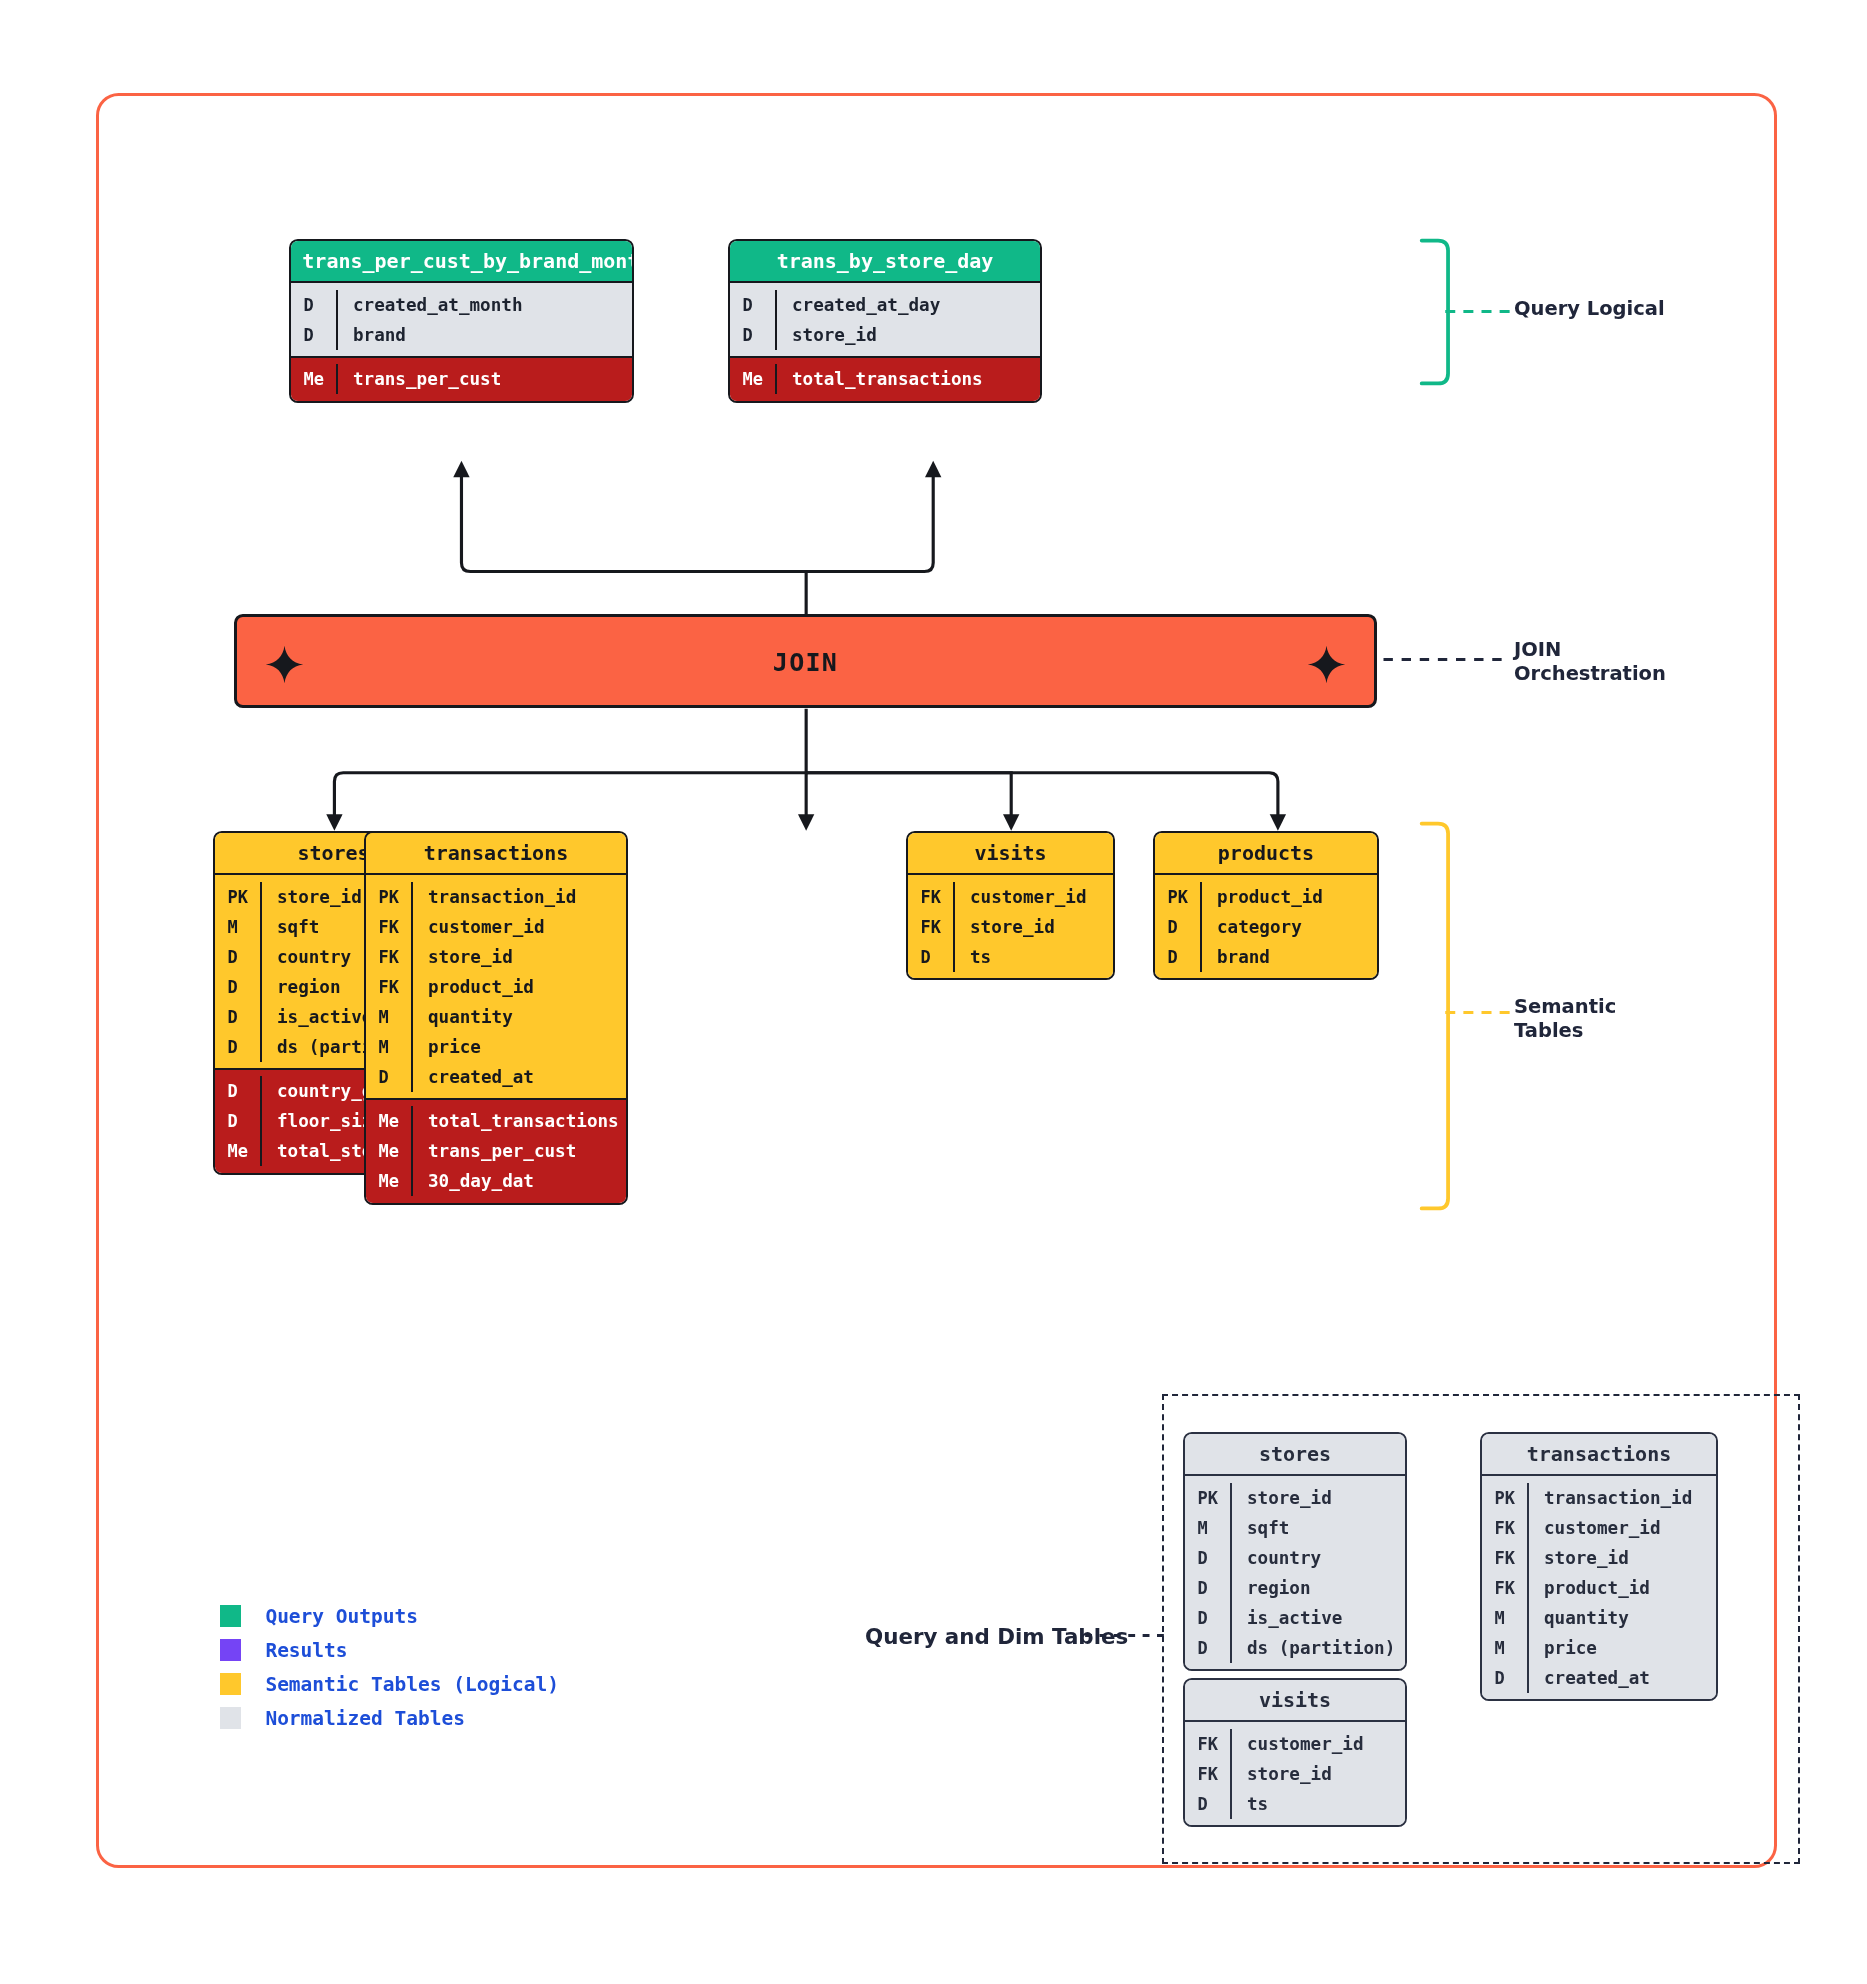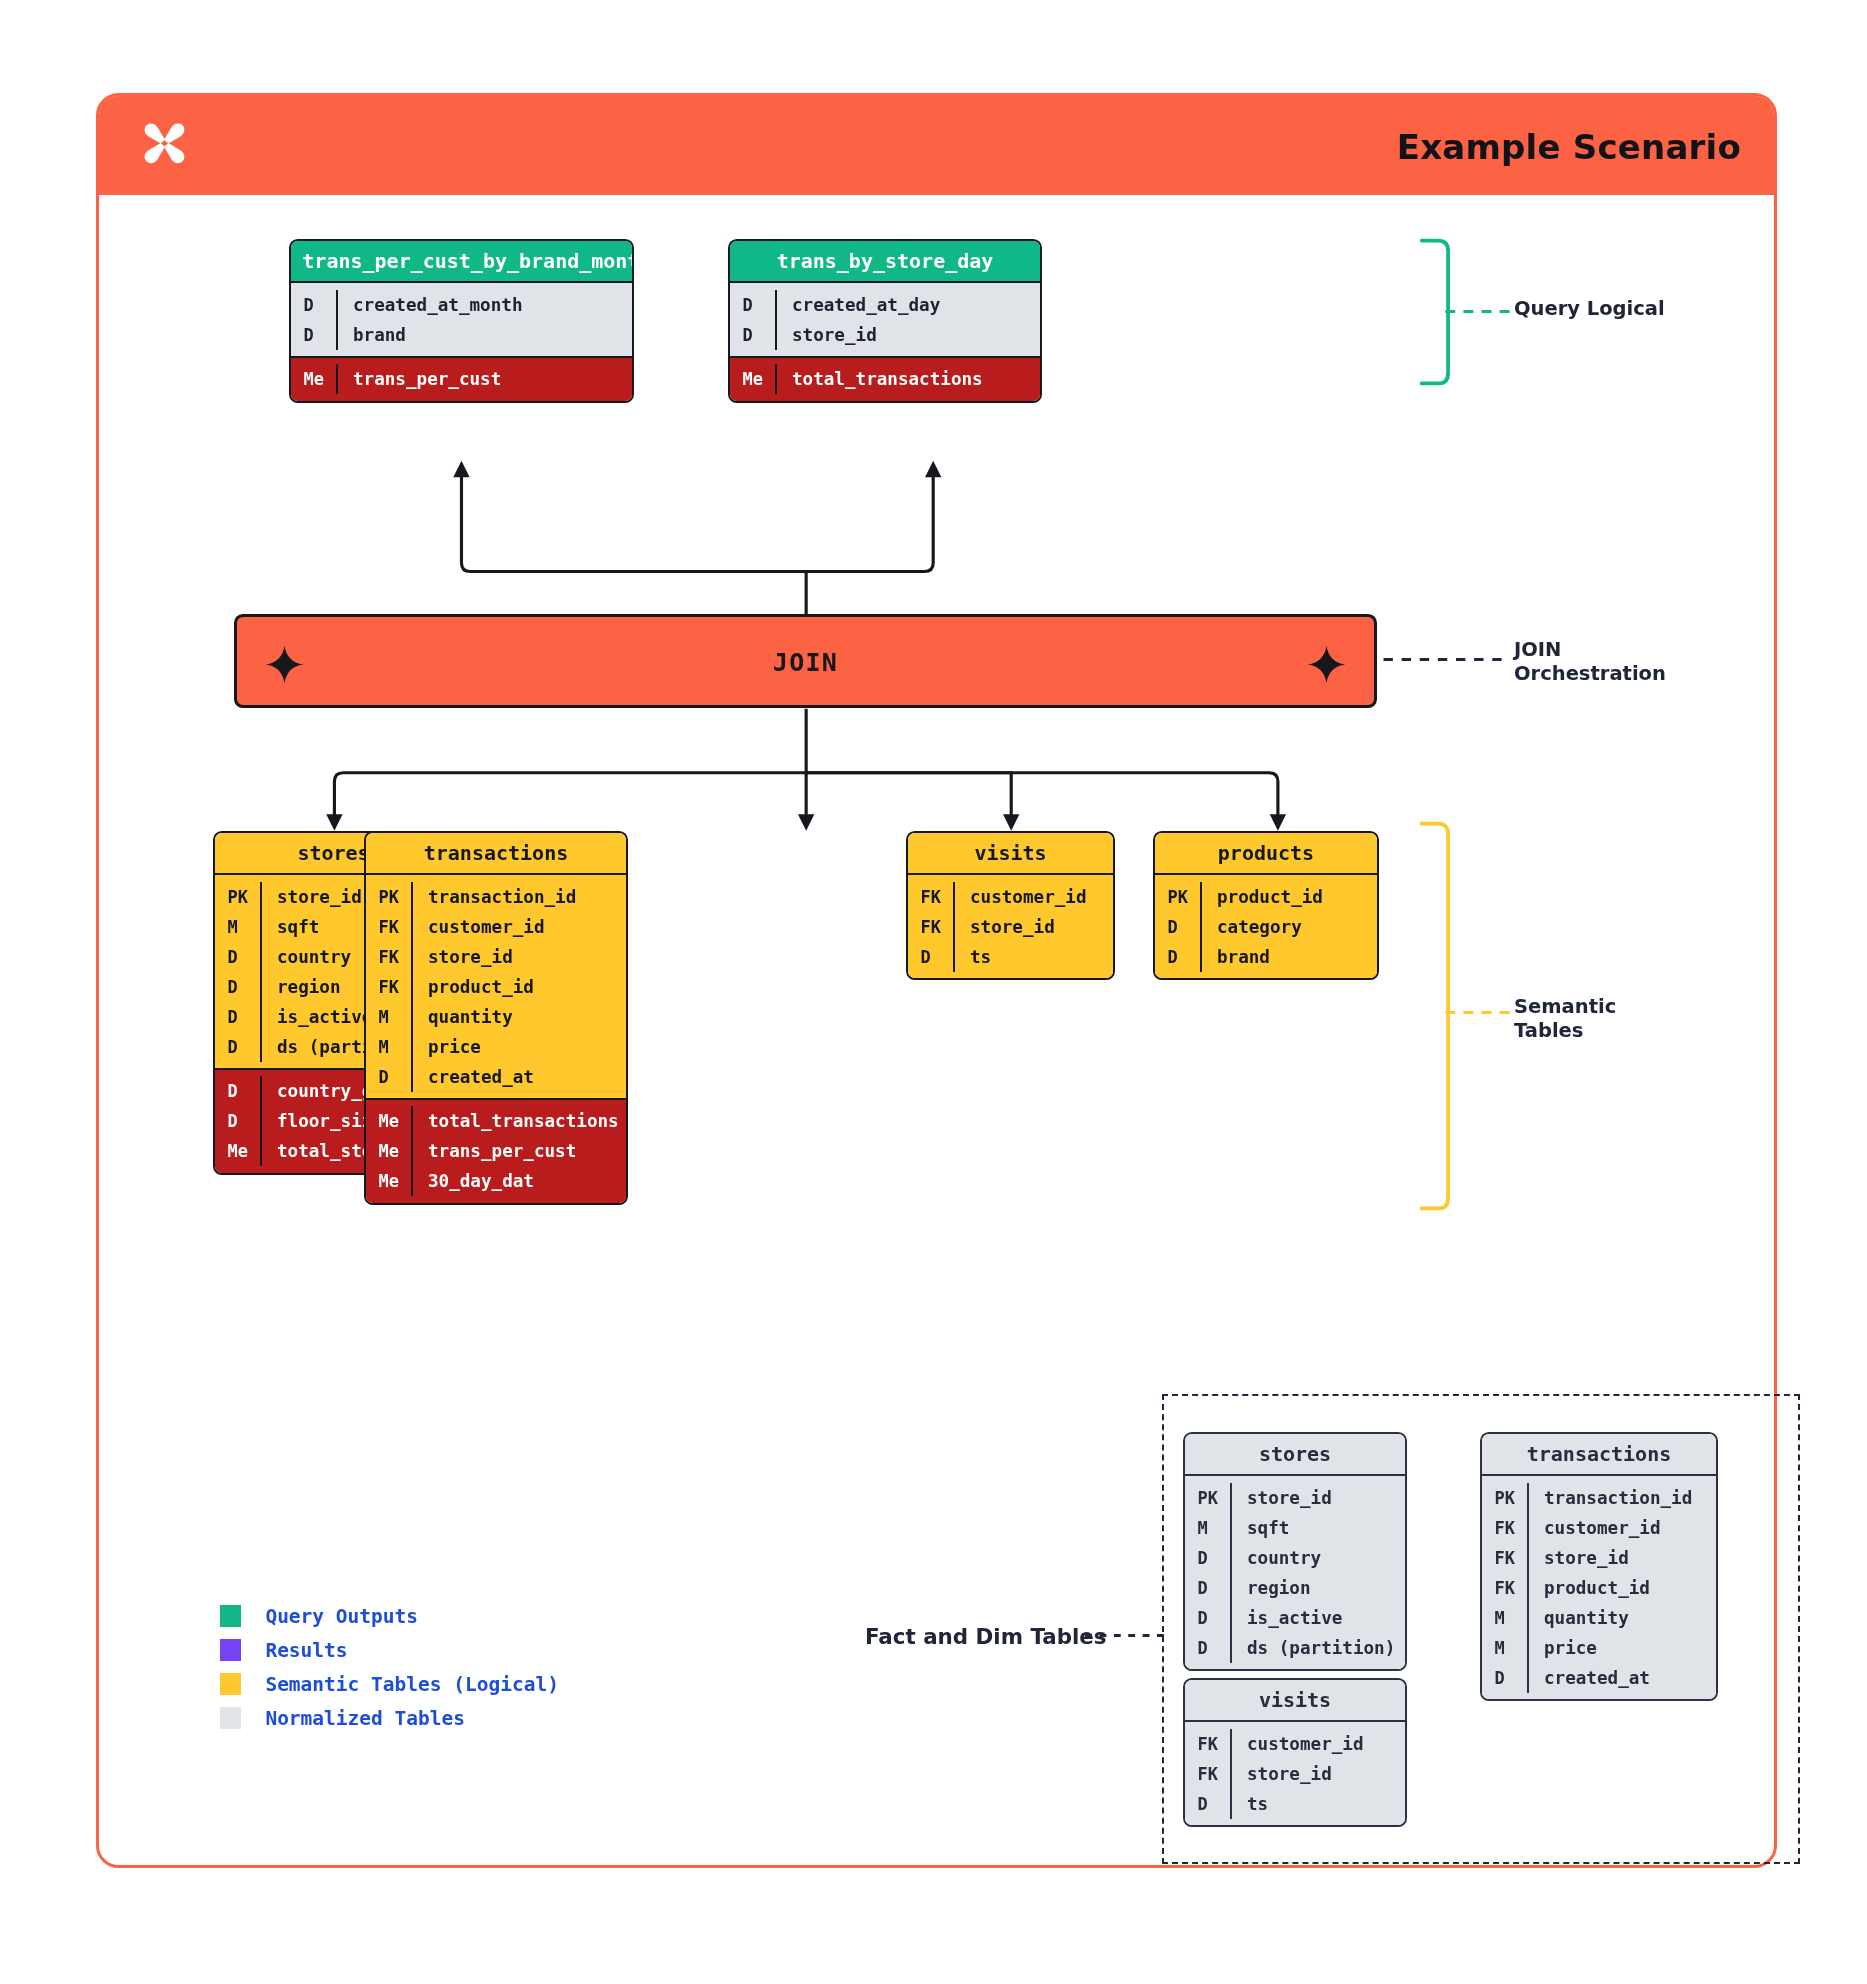--- a/index.html
+++ b/index.html
@@ -84,27 +84,20 @@
   }
   #factdim-label{position:absolute;left:766px;top:1528px;color:#20263a;font-size:21.4px;font-weight:700;white-space:nowrap;}
 
   svg.lines{position:absolute;left:0;top:0;width:1681px;height:1775px;pointer-events:none;}
 </style>
 </head>
 <body>
 
 <div id="frame">
 
-  <div id="header">
-    <svg id="logo" viewBox="0 0 100 100">
-      <path fill="#ffffff" d="M16 10 C22 4 32 6 37 14 L50 36 L63 14 C68 6 78 4 84 10 C90 16 88 26 80 31 L58 44 L80 57 C88 62 90 72 84 78 C78 84 68 82 63 74 L50 52 L37 74 C32 82 22 84 16 78 C10 72 12 62 20 57 L42 44 L20 31 C12 26 10 16 16 10 Z"></path>
-      <path fill="#FB6344" d="M50 38 L57 44 L50 50 L43 44 Z"></path>
-    </svg>
-    <div id="title">Example Scenario</div>
-  </div>
 
   <svg class="lines" viewBox="0 0 2672 2822">
     <g fill="none" stroke="#16181d" stroke-width="5">
 
       <path d="M 1124 824 L 1124 756 L 590 756 Q 576 756 576 742 L 576 590"></path>
       <path d="M 1124 756 L 1312 756 Q 1326 756 1326 742 L 1326 590"></path>
 
       <path d="M 1124 974 L 1124 1076 L 388 1076 Q 374 1076 374 1090 L 374 1155"></path>
       <path d="M 1124 1076 L 1124 1155"></path>
       <path d="M 1124 1076 L 1450 1076 L 1450 1155"></path>
@@ -297,21 +290,21 @@
   <svg class="brkt" style="left:1346px;top:914px;width:68px;height:5px;" viewBox="0 0 108 8">
     <line x1="0" y1="4" x2="108" y2="4" stroke="#FFC82C" stroke-width="5" stroke-dasharray="16 13"></line>
   </svg>
   <div class="anno" style="left:1415px;top:899px;">Semantic
 Tables</div>
 
   <div id="factdim"></div>
   <svg class="brkt" style="left:986px;top:1537px;width:79px;height:5px;" viewBox="0 0 126 8">
     <line x1="0" y1="4" x2="126" y2="4" stroke="#20263a" stroke-width="5" stroke-dasharray="11 12"></line>
   </svg>
-  <div id="factdim-label">Fact and Dim Tables</div>
+  <div id="factdim-label">Query and Dim Tables</div>
 
   <div class="tbl norm p-norm" style="left:1084px;top:1336px;width:224px;">
     <div class="thead">stores</div>
     <div class="grp p-norm-body rowsplit pad-t pad-b">
       <div class="colk">
         <div class="cell">PK</div>
         <div class="cell">M</div>
         <div class="cell">D</div>
         <div class="cell">D</div>
         <div class="cell">D</div>

